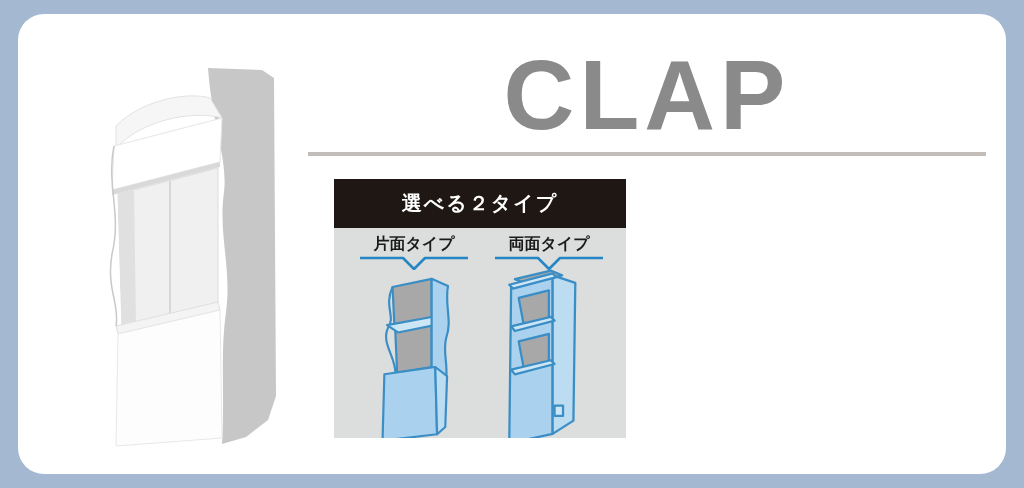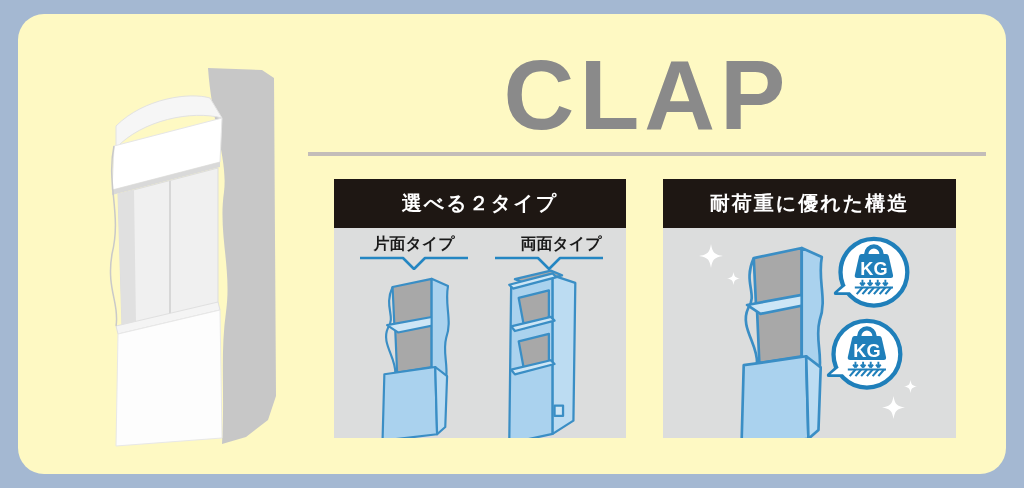--- a/index.html
+++ b/index.html
@@ -1,31 +1,31 @@
 <!DOCTYPE html>
 <html><head>
 <meta charset="utf-8">
 <style>
   html,body{margin:0;padding:0;}
   body{font-family:"Liberation Sans","DejaVu Sans",sans-serif;}
   .stage{position:relative;width:1024px;height:488px;background:#a4b8d2;overflow:hidden;}
-  .card{position:absolute;left:18px;top:14px;width:988px;height:460px;background:#fef9c3;border-radius:26px;}
+  .card{position:absolute;left:18px;top:14px;width:988px;height:460px;background:#ffffff;border-radius:26px;}
   .product{position:absolute;left:86px;top:50px;width:180px;height:385px;}
   .title{position:absolute;left:290px;top:32px;width:678px;text-align:center;
          font-size:98px;font-weight:700;color:#8a8a8a;letter-spacing:5px;line-height:1;}
   .divider{position:absolute;left:290px;top:138px;width:678px;height:4px;background:#c3bdb9;}
   .panel{position:absolute;top:165px;width:292px;height:272px;}
   .panel.left{left:316px;}
   .panel.right{left:645px;width:293px;}
   .panel-header{height:49px;background:#1e1713;color:#ffffff;font-size:20px;font-weight:700;
                 display:flex;align-items:center;justify-content:center;letter-spacing:2px;}
   .panel-body{position:relative;height:210px;background:#dcdddd;overflow:hidden;}
   .type-label{position:absolute;width:110px;text-align:center;font-size:16px;font-weight:700;color:#1a1a1a;top:6px;}
   .type-label.t1{left:25px;}
-  .type-label.t2{left:172px;}
+  .type-label.t2{left:160px;}
   .underline{position:absolute;top:28px;width:110px;height:14px;}
   .underline.u1{left:25px;}
   .underline.u2{left:160px;}
   .stand-a{position:absolute;left:34px;top:42px;width:100px;height:174px;}
   .stand-b{position:absolute;left:162px;top:36px;width:102px;height:184px;}
   .stand-big{position:absolute;left:52px;top:10px;width:140px;height:212px;}
   .badge{position:absolute;width:84px;height:84px;}
   .badge.b1{left:167px;top:6px;}
   .badge.b2{left:160px;top:88px;}
   .sparkle{position:absolute;}
@@ -128,41 +128,15 @@
         <div class="type-label t2">両面タイプ</div>
         <svg class="underline u2">
             <use href="#underline-v"></use>
           </svg>
         <svg class="stand-b">
             <use href="#stand-b"></use>
           </svg>
       </div>
     </div>
 
-    <div class="panel right">
-      <div class="panel-header">耐荷重に優れた構造</div>
-      <div class="panel-body">
-        <svg class="sparkle s1">
-            <use href="#sparkle"></use>
-          </svg>
-        <svg class="sparkle s2">
-            <use href="#sparkle"></use>
-          </svg>
-        <svg class="stand-big">
-            <use href="#stand-a"></use>
-          </svg>
-        <svg class="badge b1">
-            <use href="#kg-badge"></use>
-          </svg>
-        <svg class="badge b2">
-            <use href="#kg-badge"></use>
-          </svg>
-        <svg class="sparkle s3">
-            <use href="#sparkle"></use>
-          </svg>
-        <svg class="sparkle s4">
-            <use href="#sparkle"></use>
-          </svg>
-      </div>
-    </div>
 
   </div>
 </div>
 
 </body></html>

